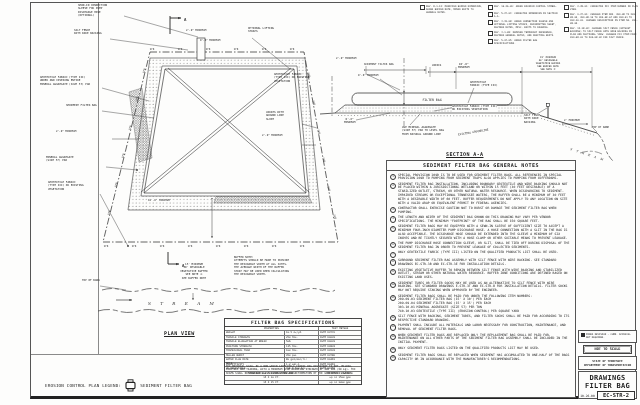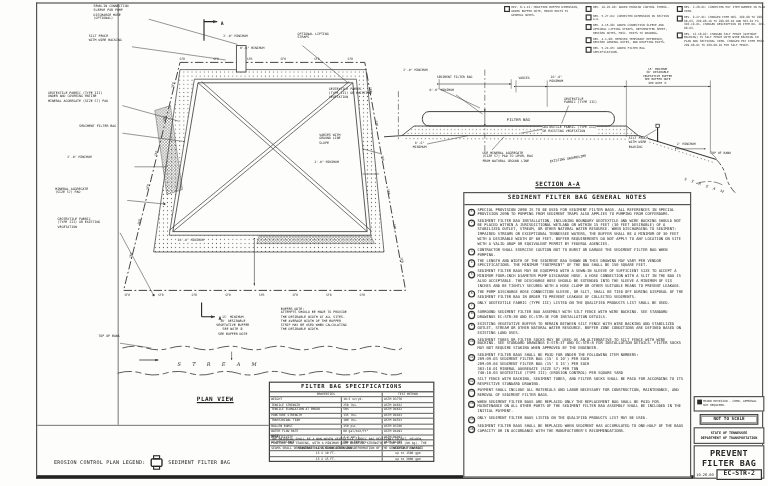--- a/index.html
+++ b/index.html
@@ -471,20 +471,20 @@
   <div class="tb tb-minor">
     <span class="tb-minor-flag"></span>
     <span class="tb-minor-text">MINOR REVISION - CHMN. APPROVAL NOT REQUIRED.</span>
   </div>
   <div class="tb tb-scale">NOT TO SCALE</div>
   <div class="tb tb-agency">
     <div>STATE OF TENNESSEE</div>
     <div>DEPARTMENT OF TRANSPORTATION</div>
   </div>
   <div class="tb tb-title">
-    <div class="tb-title-line" style="margin-top:2px;">PREVENT</div>
+    <div class="tb-title-line" style="margin-top:2px;">DRAWINGS</div>
     <div class="tb-title-line">FILTER BAG</div>
   </div>
   <div class="tb-bottom">
     <span class="tb-date">10-26-00</span>
     <span class="tb-number">EC-STR-2</span>
   </div>
 </div>
 
 </body></html>

